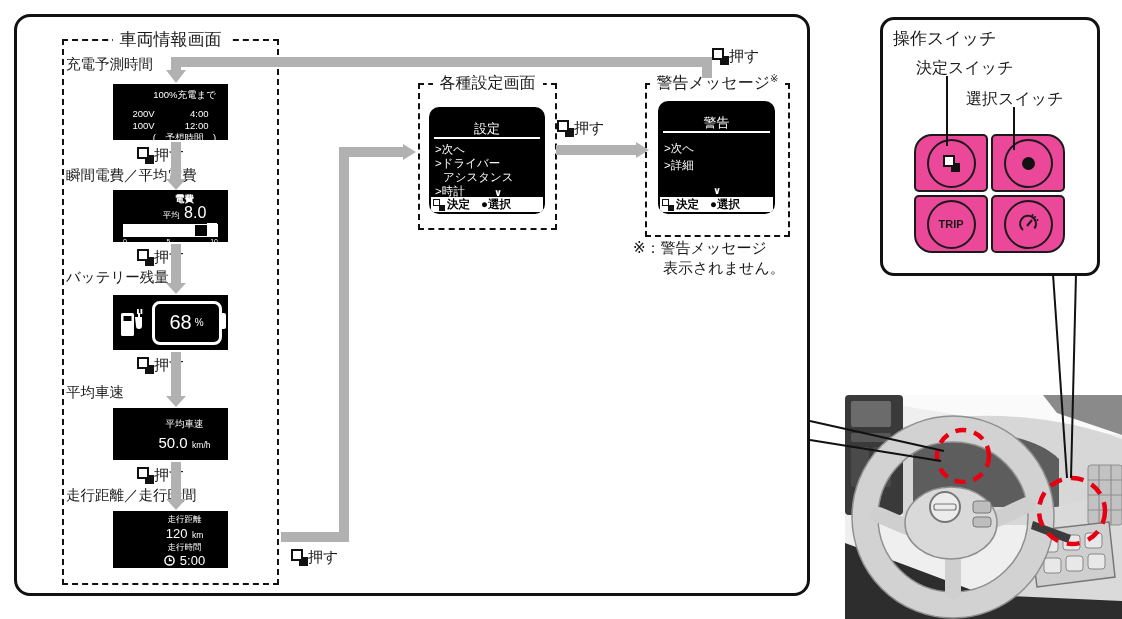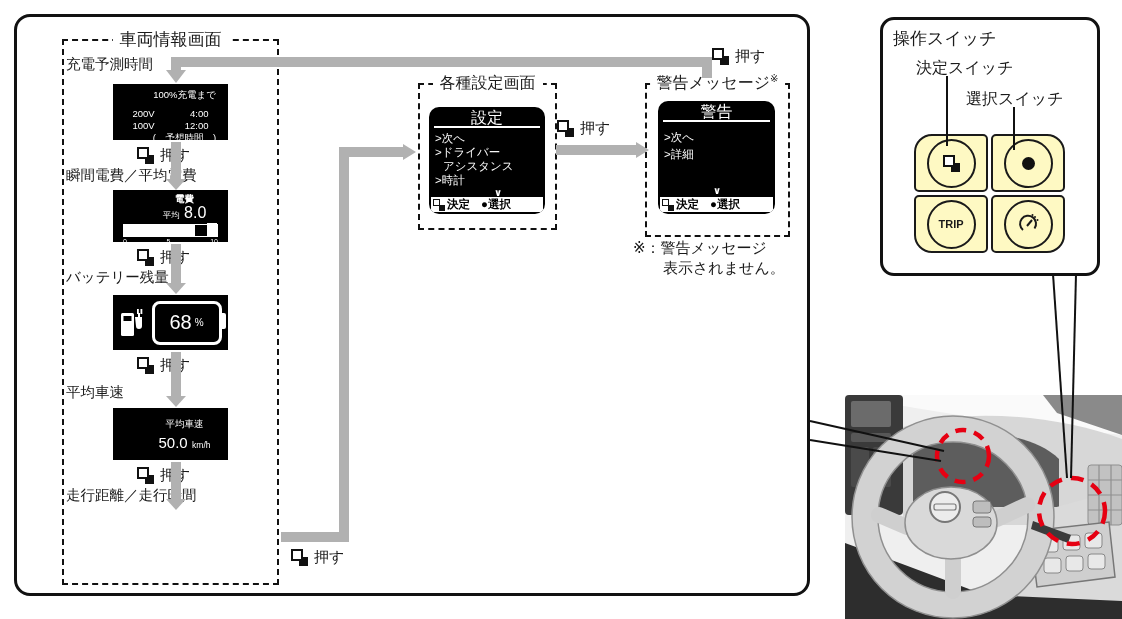--- a/index.html
+++ b/index.html
@@ -31,46 +31,46 @@
   .ebar .mark{position:absolute;right:0;top:-2px;bottom:-1px;width:11%;background:#fff;}
   .ticks{display:flex;justify-content:space-between;font-size:7px;margin:1px 10px 0;line-height:7px;}
   
   .batt-row{display:flex;align-items:center;justify-content:center;gap:8px;height:100%;}
   .battery{position:relative;width:64px;height:38px;border:3px solid #fff;border-radius:8px;
            display:flex;align-items:center;justify-content:center;}
   .battery .tab{position:absolute;right:-7px;top:9px;width:5px;height:16px;background:#fff;border-radius:0 2px 2px 0;}
   .batt-val{font-size:20px;}
   .batt-unit{font-size:10px;margin-left:3px;}
   
-  .lcd-title{font-size:16px;text-align:center;margin-top:3px;line-height:15px;}
+  .lcd-title{font-size:13px;text-align:center;margin-top:14px;line-height:15px;}
   .lcd-hr{border-bottom:2px solid #fff;margin:1px 5px 3px;}
   .lcd-menu{font-size:11.5px;line-height:14px;padding-left:6px;white-space:nowrap;}
   .lcd-menu.indent{padding-left:14px;}
   .lcd-more{position:absolute;font-size:10px;font-weight:bold;letter-spacing:0;}
   .lcd-footer{position:absolute;left:2px;right:2px;bottom:2px;height:15px;background:#fff;color:#000;
               font-size:11.5px;font-weight:bold;display:flex;align-items:center;gap:11px;padding:0 2px;}
   
-  .press{position:absolute;display:flex;align-items:flex-start;gap:6px;font-size:15px;line-height:18px;}
+  .press{position:absolute;display:flex;align-items:flex-start;font-size:15px;line-height:18px;}
   .enter-icon{position:relative;width:17px;height:17px;display:inline-block;flex:0 0 auto;margin-top:1px;}
   .enter-icon .sq-b{position:absolute;right:0;bottom:0;width:9px;height:9px;background:#111;}
   .enter-icon .sq-w{position:absolute;left:0;top:0;width:8px;height:8px;background:#fff;border:2.2px solid #111;}
   .enter-icon.sm{width:12px;height:12px;margin-top:0;}
   .enter-icon.sm .sq-b{width:6px;height:6px;}
   .enter-icon.sm .sq-w{width:5px;height:5px;border-width:1.8px;}
   .footer-item{display:flex;align-items:center;gap:2px;}
   
   .note{left:633px;top:238px;font-size:15px;line-height:19.5px;white-space:nowrap;}
   .note .ind{padding-left:30px;}
   
   .panel{left:880px;top:17px;width:214px;height:253px;border:3px solid #111;border-radius:14px;}
   .panel-title{position:absolute;left:10px;top:7px;font-size:17px;}
   .sw-label{position:absolute;font-size:16px;white-space:nowrap;}
   .cluster{position:absolute;left:31px;top:114px;display:grid;grid-template-columns:74px 74px;
            grid-template-rows:58px 58px;gap:3px;}
-  .sw-btn{background:#fef9c3;border:2px solid #1a1a1a;display:flex;align-items:center;justify-content:center;}
+  .sw-btn{background:#ec4899;border:2px solid #1a1a1a;display:flex;align-items:center;justify-content:center;}
   .sw-btn.tl{border-radius:18px 5px 5px 5px;}
   .sw-btn.tr{border-radius:5px 18px 5px 5px;}
   .sw-btn.bl{border-radius:5px 5px 5px 18px;}
   .sw-btn.br{border-radius:5px 5px 18px 5px;}
   .sw-circle{width:45px;height:45px;border:2px solid #1a1a1a;border-radius:50%;
              display:flex;align-items:center;justify-content:center;}
   .sw-dot{width:13px;height:13px;background:#111;border-radius:50%;}
   .trip-txt{font-size:11px;font-weight:bold;color:#1a1a1a;}
   .svg-layer{position:absolute;left:0;top:0;pointer-events:none;}
 </style>
@@ -140,20 +140,35 @@
   </div>
 
   <div class="lcd" style="top:408px;height:52px;">
     <div class="c t9" style="margin-top:10px;">平均車速</div>
     <div class="c" style="margin-top:3px;">
       <span style="font-size:15px;">50.0</span>
       <span class="t8">km/h</span>
     </div>
   </div>
 
+  <div class="lcd" style="top:511px;height:57px;">
+    <div class="c t8" style="margin-top:3px;">走行距離</div>
+    <div class="c" style="line-height:13px;">
+      <span style="font-size:13px;">120</span>
+      <span class="t8">km</span>
+    </div>
+    <div class="c t8">走行時間</div>
+    <div class="c" style="line-height:13px;display:flex;align-items:center;justify-content:center;gap:5px;">
+      <svg width="11" height="11" viewBox="0 0 12 12">
+        <circle cx="6" cy="6" r="5" fill="none" stroke="#fff" stroke-width="1.6"></circle>
+        <path d="M6,3 V6 H8.5" fill="none" stroke="#fff" stroke-width="1.4"></path>
+      </svg>
+      <span style="font-size:13px;">5:00</span>
+    </div>
+  </div>
 
   <div class="press" style="left:137px;top:146px;">
     <span class="enter-icon">
         <span class="sq-b"></span>
         <span class="sq-w"></span>
       </span>
     <span>押す</span>
   </div>
   <div class="press" style="left:137px;top:248px;">
     <span class="enter-icon">

